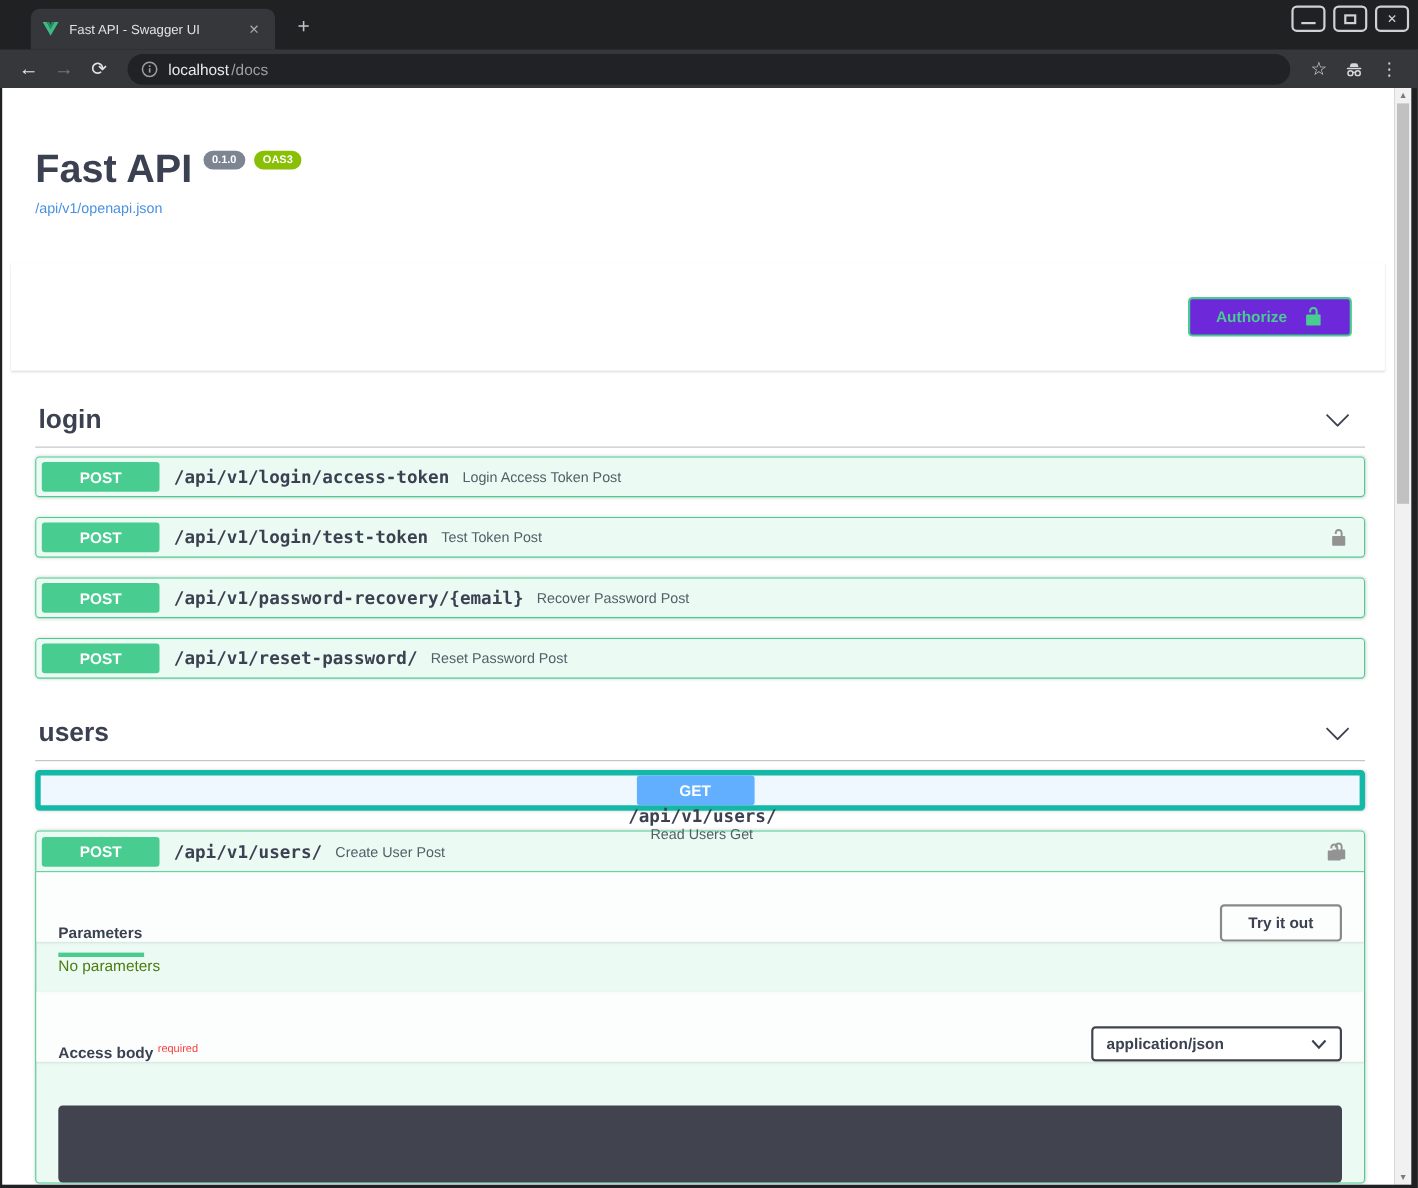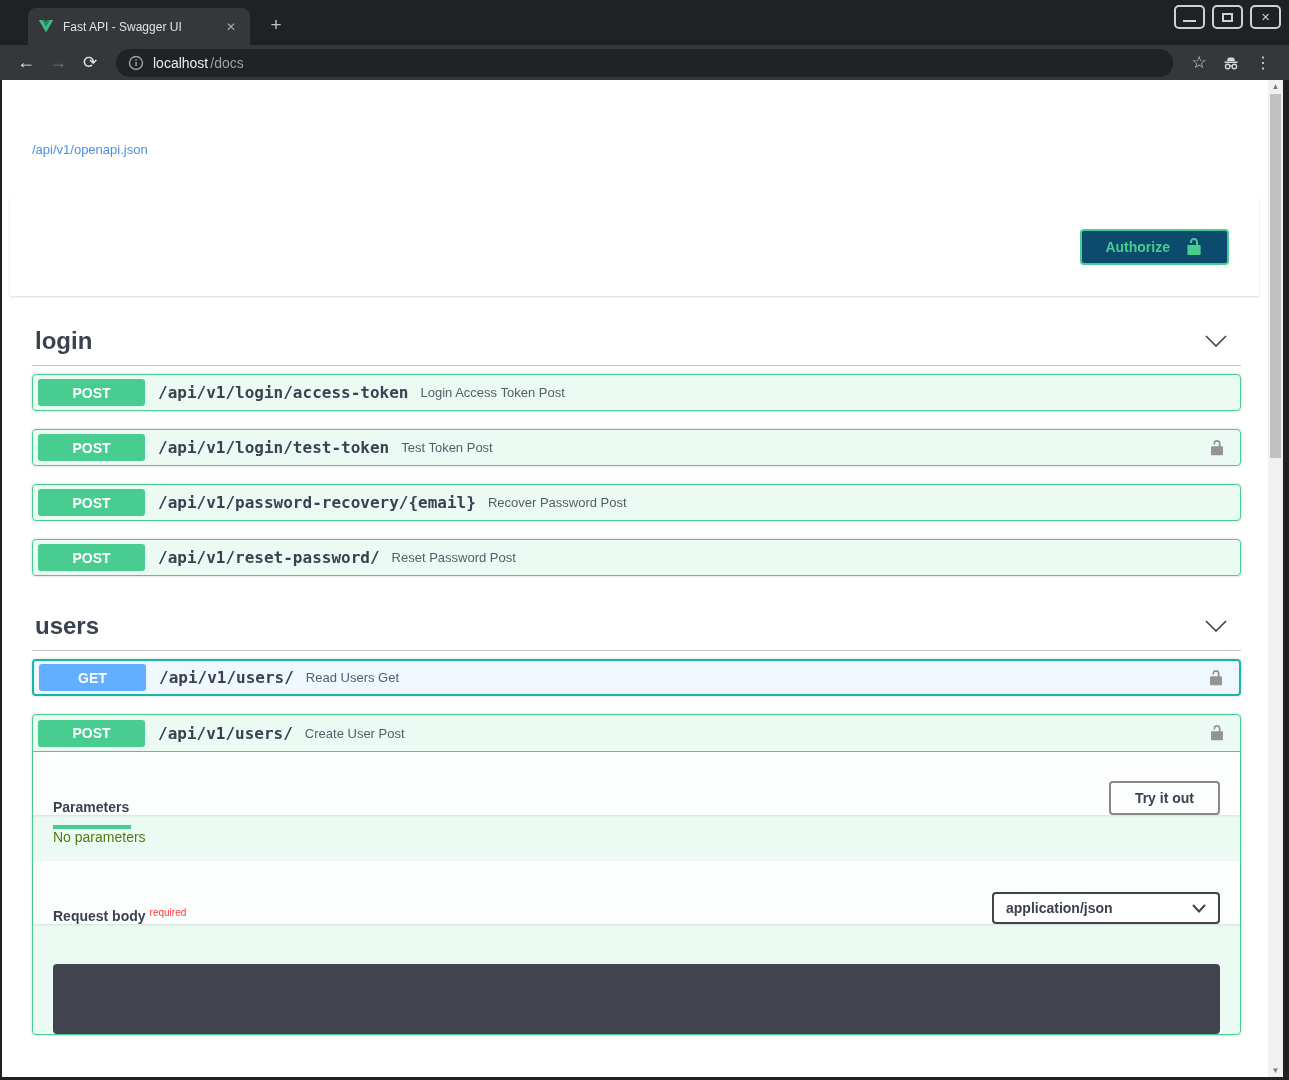--- a/index.html
+++ b/index.html
@@ -47,33 +47,33 @@
   .page-title { font-size:36px; font-weight:bold; color:#3b4151; line-height:40px; }
   .badges { display:flex; gap:8px; margin-top:4px; }
   .badge { font-size:10px; font-weight:bold; color:#fff; padding:3px 8px; border-radius:9px; }
   .badge.version { background:#7d8492; }
   .badge.oas { background:#89bf04; }
   .spec-link { display:inline-block; margin-top:9px; font-size:13px; color:#4990e2; text-decoration:none; }
 
   .scheme-container { margin:40px 9px 0 8px; background:#fff; padding:31px 30px;
                       box-shadow:0 1px 2px 0 rgba(0,0,0,.15); display:flex; justify-content:flex-end; }
   .authorize-btn { display:flex; align-items:center; gap:14px; border:2px solid #49cc90; border-radius:4px;
-                   background:#0c4a6e; color:#49cc90; font-weight:bold; font-size:14px; padding:6px 23px; }
+                   background:#6d28d9; color:#49cc90; font-weight:bold; font-size:14px; padding:6px 23px; }
 
   .sections { padding:0 27px 0 30px; margin-top:21px; }
   .section-head { display:flex; align-items:center; padding:10px 0 10px 3px;
                   border-bottom:1px solid rgba(59,65,81,.3); }
   .section-head h3 { font-size:24px; font-weight:bold; color:#3b4151; flex:1; }
   .chev-btn { padding:0 14px; display:flex; align-items:center; }
   .users-gap { margin-top:26px; }
 
   .opblock { border-radius:4px; margin:8px 0 18px; height:37px; display:flex; align-items:center;
              padding:0 14px 0 5px; box-shadow:0 0 3px rgba(0,0,0,.19); }
   .opblock.post { background:rgba(73,204,144,.1); border:1px solid #49cc90; }
-  .opblock.get  { background:rgba(97,175,254,.1); border:2px solid #14b8a6; }
+  .opblock.get  { background:rgba(97,175,254,.1); border:5px solid #14b8a6;flex-direction:column; }
   .method-badge { width:107px; height:27px; border-radius:3px; color:#fff; font-weight:bold; font-size:14px;
                   display:flex; align-items:center; justify-content:center; flex:none; }
   .method-badge.post { background:#49cc90; }
   .method-badge.get  { background:#61affe; }
   .op-path { margin-left:13px; font-family:"DejaVu Sans Mono", monospace; font-weight:bold;
              font-size:16px; color:#3b4151;text-align:center; }
   .op-summary { margin-left:12px; font-size:13px; color:#555d66; }
   .op-lock { margin-left:auto; display:flex; align-items:center; }
 
   
@@ -153,20 +153,27 @@
       <circle cx="16" cy="16.2" r="2.7" fill="none" stroke="#d5d7da" stroke-width="1.6"></circle>
       <path d="M10.7 15.6c.85-.55 1.75-.55 2.6 0" fill="none" stroke="#d5d7da" stroke-width="1.4"></path>
     </svg>
   </div>
   <div class="tool-icon menu-dots">⋮</div>
 </div>
 
 <div class="page">
 
   <div class="info">
+    <div class="title-row">
+      <span class="page-title">Fast API</span>
+      <span class="badges">
+        <span class="badge version">0.1.0</span>
+        <span class="badge oas">OAS3</span>
+      </span>
+    </div>
     <a class="spec-link" href="#">/api/v1/openapi.json</a>
   </div>
 
   <div class="scheme-container">
     <button class="authorize-btn">
       <span>Authorize</span>
       <span style="display:flex;">
         <svg width="20" height="20" viewBox="0 0 20 20" fill="#49cc90">
           <path d="M15.8 8H14V5.6C14 2.703 12.665 1 10 1 7.334 1 6 2.703 6 5.6V6h2v-.801C8 3.754 8.797 3 10 3c1.203 0 2 .754 2 2.199V8H4.2c-.44 0-.8.36-.8.8v8.4c0 .44.36.8.8.8h11.6c.44 0 .8-.36.8-.8V8.8c0-.44-.36-.8-.8-.8z"></path>
         </svg>
@@ -248,21 +255,21 @@
 
 
       <div class="opsection-header">
         <span class="param-tab">Parameters</span>
         <button class="tryout-btn">Try it out</button>
       </div>
 
       <div class="no-params">No parameters</div>
 
       <div class="opsection-header">
-        <span class="reqbody-label">Request body</span>
+        <span class="reqbody-label">Access body</span>
         <span class="required-star">required</span>
         <div class="media-select">
           <span>application/json</span>
           <svg width="14" height="9" viewBox="0 0 14 9">
               <path d="M1 1 L7 7.5 L13 1" fill="none" stroke="#3b4151" stroke-width="2"></path>
             </svg>
         </div>
       </div>
 
       <div class="body-content">

